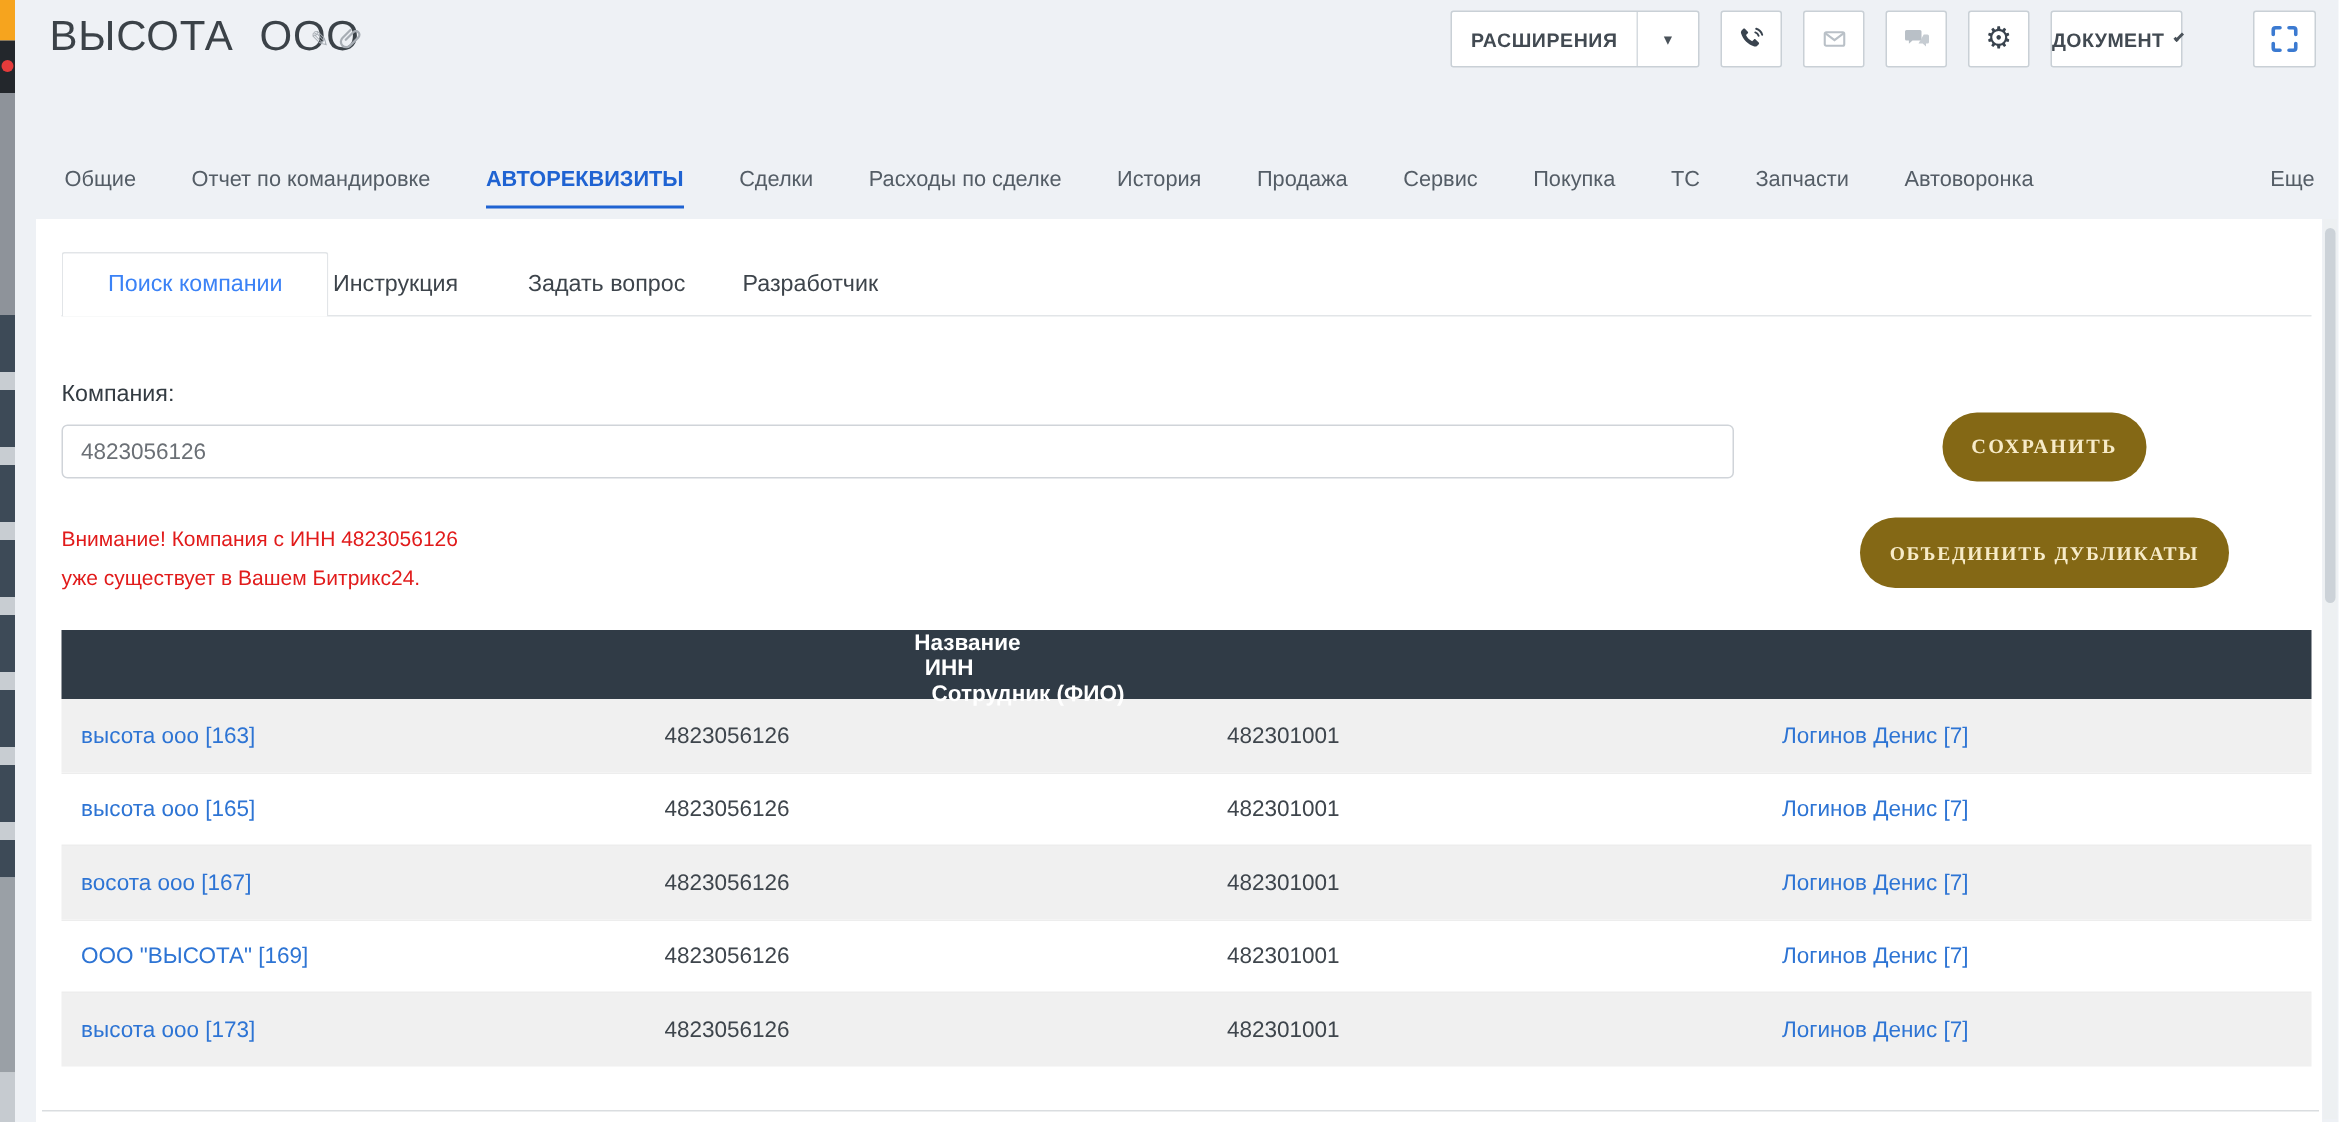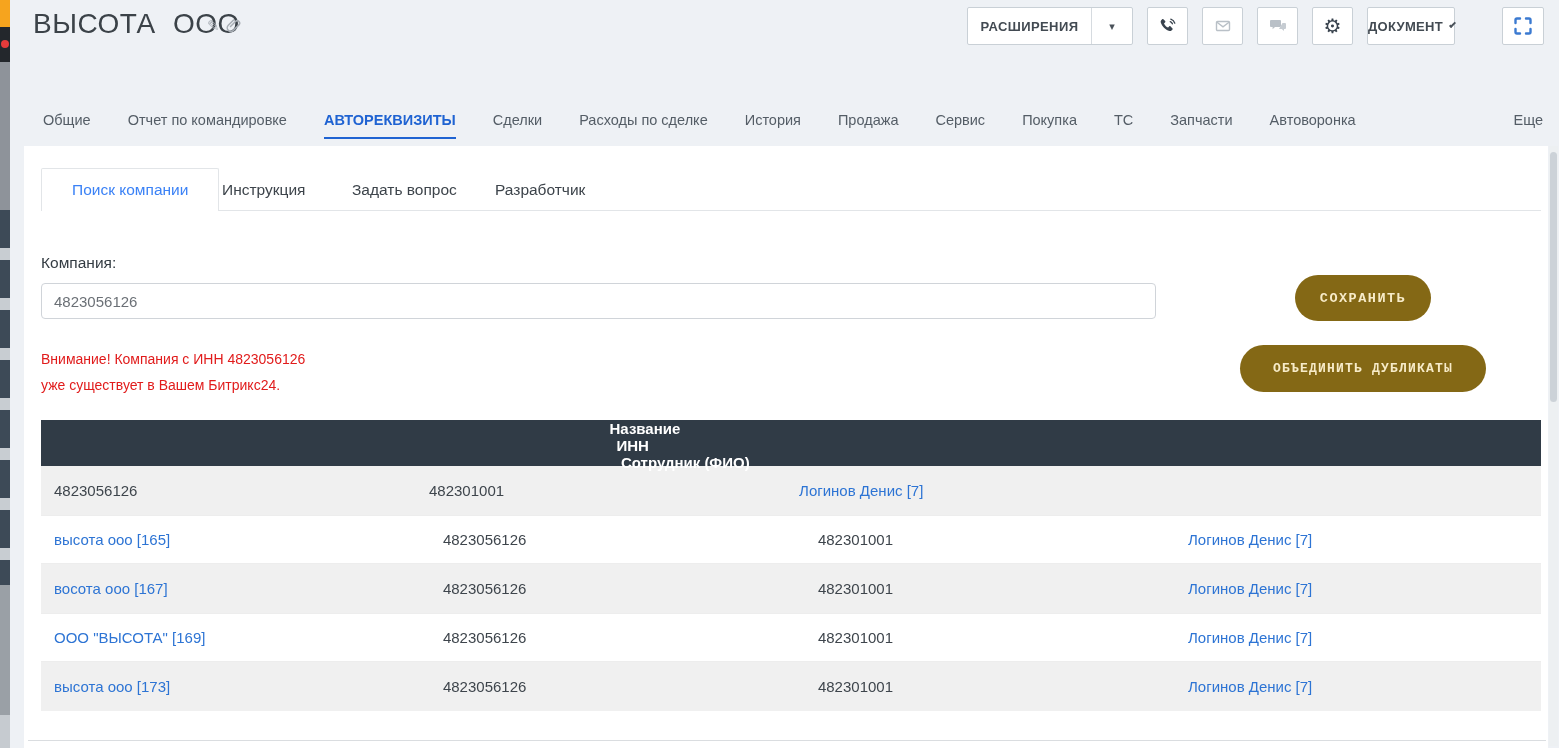--- a/index.html
+++ b/index.html
@@ -78,21 +78,21 @@
   .company-input {
     position:absolute; left:41px; top:283px; width:1115px; height:36px;
     border:1px solid #d0d4d9; border-radius:4px; padding:0 12px;
     font-family:"Liberation Sans", sans-serif; font-size:15px; color:#6b7076; background:#fff;
   }
   .warning { position:absolute; left:41px; top:346px; font-size:14px; line-height:26px; color:#e11b1b; }
 
   .gold-btn {
     position:absolute; border:none; cursor:pointer;
     background:#846815; color:#f7ebc8;
-    font-family:Liberation Mono, monospace; font-weight:bold; letter-spacing:1.5px;
+    font-family:Liberation Serif, serif; font-weight:bold; letter-spacing:1.5px;
   }
   .save-btn  { left:1295px; top:275px; width:136px; height:46px; border-radius:23px; font-size:13.5px; }
   .merge-btn { left:1240px; top:345px; width:246px; height:47px; border-radius:24px; font-size:13px; letter-spacing:1.2px; }
 
   
   .results { position:absolute; left:41px; top:420px; width:1500px; }
   .thead { display:flex; align-items:center; height:46px; background:#303b46; color:#fff;
            font-weight:bold; font-size:15px;flex-direction:column; }
   .trow  { display:flex; align-items:center; height:49px; font-size:15px; color:#3e454c; }
   .tbody .trow:nth-child(odd)  { background:#f0f0f0; }
@@ -220,20 +220,21 @@
 <button class="gold-btn merge-btn">ОБЪЕДИНИТЬ ДУБЛИКАТЫ</button>
 
 <div class="results">
   <div class="thead">
     <div class="c c1">Название</div>
     <div class="c c2">ИНН</div>
     <div class="c c4">Сотрудник (ФИО)</div>
   </div>
   <div class="tbody">
     <div class="trow">
+        <div class="c c1"><a class="cell-link">высота ооо [163]</a></div>
         <div class="c c2">4823056126</div>
         <div class="c c3">482301001</div>
         <div class="c c4"><a class="cell-link">Логинов Денис [7]</a></div>
       </div>
       <div class="trow">
         <div class="c c1"><a class="cell-link">высота ооо [165]</a></div>
         <div class="c c2">4823056126</div>
         <div class="c c3">482301001</div>
         <div class="c c4"><a class="cell-link">Логинов Денис [7]</a></div>
       </div>

